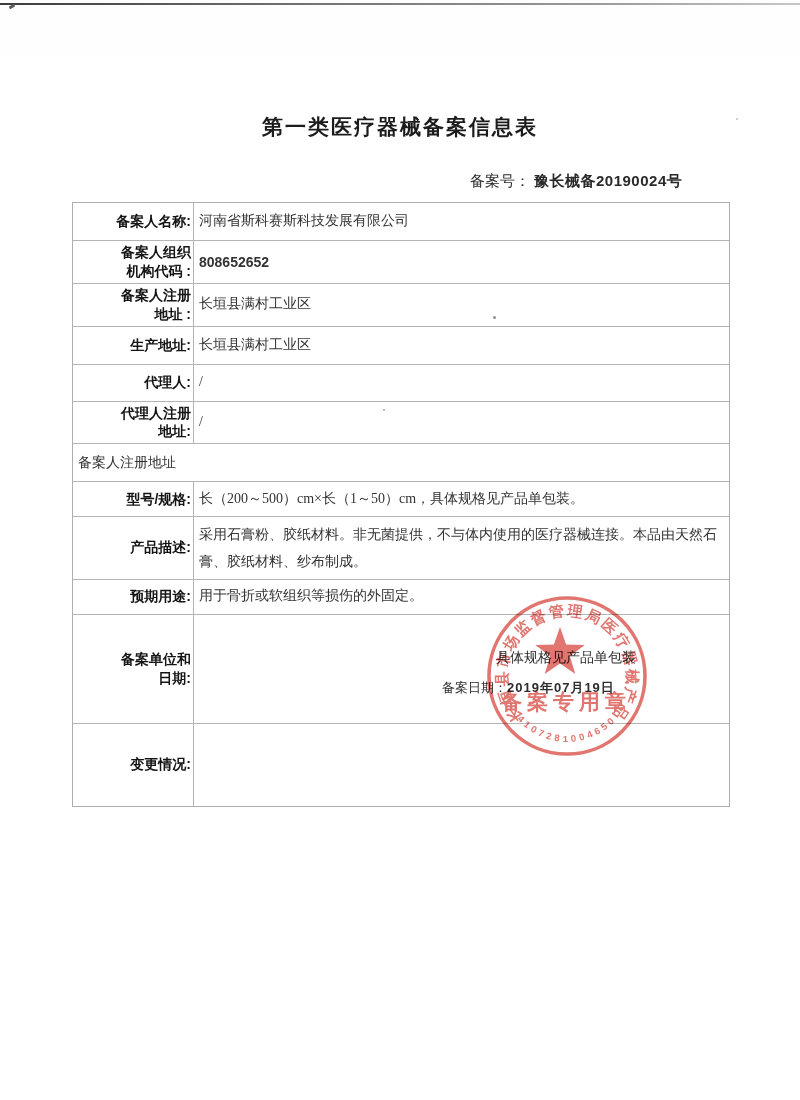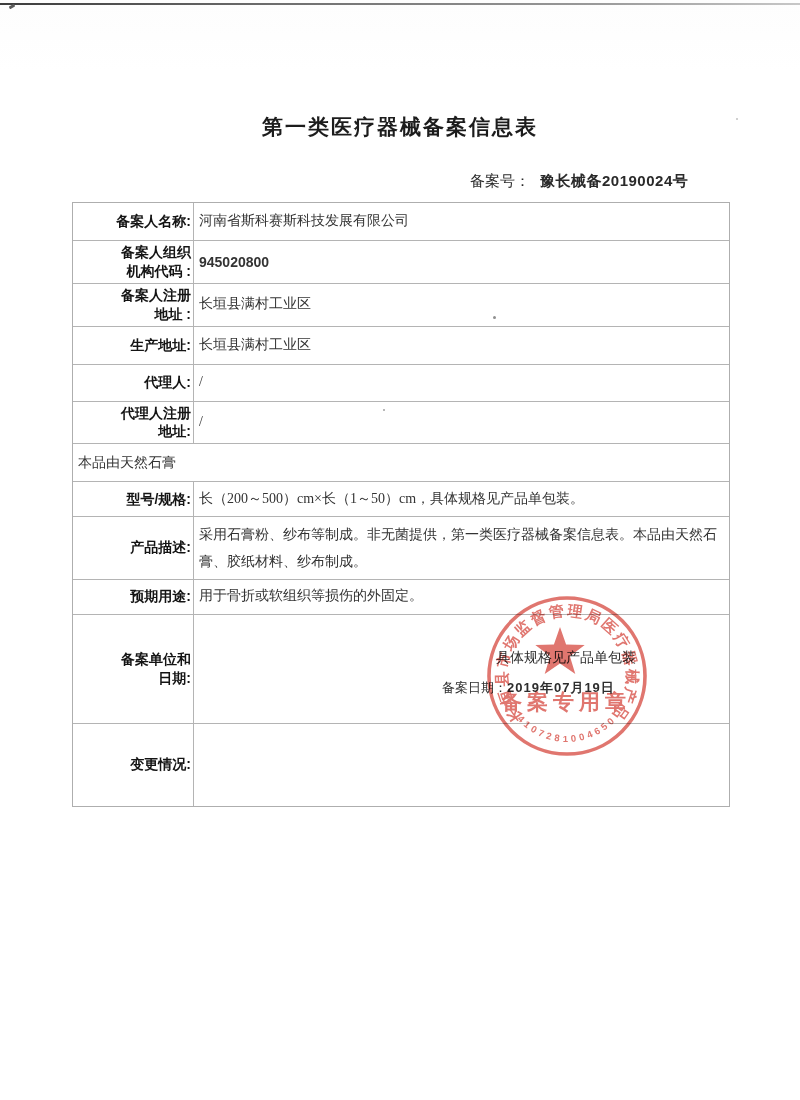--- a/index.html
+++ b/index.html
@@ -29,21 +29,21 @@
     font-family:"Liberation Sans","DejaVu Sans",sans-serif;
     font-weight:700;font-size:21px;letter-spacing:2px;color:#1c1c1c;
   }
   .filing-no{
     position:absolute;left:470px;top:172px;
     font-size:15px;color:#2a2a2a;white-space:nowrap;
   }
   .filing-no .lbl{font-family:"Liberation Serif",serif;}
   .filing-no .val{
     font-family:"Liberation Sans","DejaVu Sans",sans-serif;
-    font-weight:600;margin-left:10px;letter-spacing:.5px;
+    font-weight:600;margin-left:4px;letter-spacing:.5px;
   }
   .form-table{
     position:absolute;left:72px;top:202px;width:656px;
     border:1px solid #aeaeae;
     background:transparent;
   }
   .t-row{
     display:grid;grid-template-columns:121px 1fr;
     border-bottom:1px solid #b4b4b4;
     box-sizing:border-box;
@@ -102,21 +102,21 @@
 
   <div class="form-table">
 
     <div class="t-row" style="min-height:38px">
       <div class="cell-label">备案人名称:</div>
       <div class="cell-value">河南省斯科赛斯科技发展有限公司</div>
     </div>
 
     <div class="t-row" style="min-height:38px">
       <div class="cell-label">备案人组织机构代码 :</div>
-      <div class="cell-value" style="font-family:'Liberation Sans','DejaVu Sans',sans-serif;font-weight:600;">945020800</div>
+      <div class="cell-value" style="font-family:'Liberation Sans','DejaVu Sans',sans-serif;font-weight:600;">808652652</div>
     </div>
 
     <div class="t-row" style="min-height:40px">
       <div class="cell-label">备案人注册地址 :</div>
       <div class="cell-value">长垣县满村工业区</div>
     </div>
 
     <div class="t-row" style="min-height:38px">
       <div class="cell-label">生产地址:</div>
       <div class="cell-value">长垣县满村工业区</div>
@@ -126,31 +126,31 @@
       <div class="cell-label">代理人:</div>
       <div class="cell-value">/</div>
     </div>
 
     <div class="t-row" style="min-height:42px">
       <div class="cell-label">代理人注册地址:</div>
       <div class="cell-value">/</div>
     </div>
 
     <div class="t-row" style="min-height:38px">
-      <div class="cell-value">本品由天然石膏</div>
+      <div class="cell-value">备案人注册地址</div>
     </div>
 
     <div class="t-row" style="min-height:35px">
       <div class="cell-label">型号/规格:</div>
       <div class="cell-value">长（200～500）cm×长（1～50）cm，具体规格见产品单包装。</div>
     </div>
 
     <div class="t-row" style="min-height:59px">
       <div class="cell-label">产品描述:</div>
-      <div class="cell-value" style="align-items:flex-start;padding-top:5px;">采用石膏粉、纱布等制成。非无菌提供，第一类医疗器械备案信息表。本品由天然石膏、胶纸材料、纱布制成。</div>
+      <div class="cell-value" style="align-items:flex-start;padding-top:5px;">采用石膏粉、胶纸材料。非无菌提供，不与体内使用的医疗器械连接。本品由天然石膏、胶纸材料、纱布制成。</div>
     </div>
 
     <div class="t-row" style="min-height:35px">
       <div class="cell-label">预期用途:</div>
       <div class="cell-value">用于骨折或软组织等损伤的外固定。</div>
     </div>
 
 
     <div class="t-row" style="min-height:109px">
       <div class="cell-label">备案单位和日期:</div>

